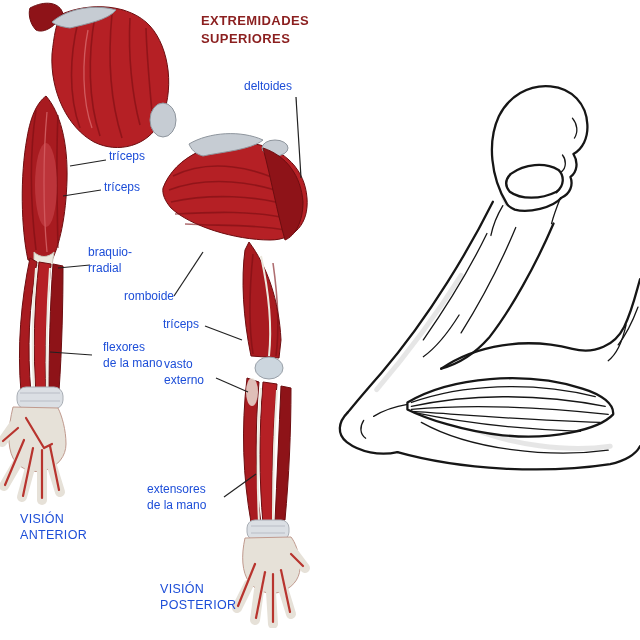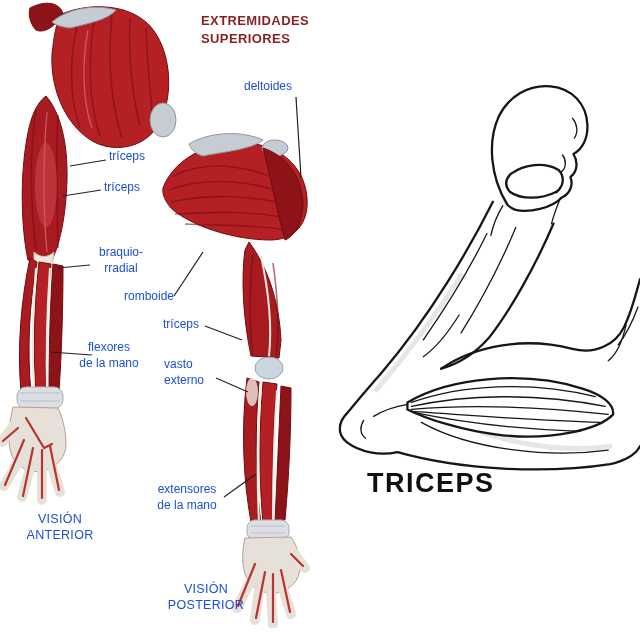--- a/index.html
+++ b/index.html
@@ -1,21 +1,21 @@
 <!DOCTYPE html>
 <html><head>
 <meta charset="utf-8">
 <style>
   *{margin:0;padding:0;box-sizing:border-box}
   html,body{width:640px;height:640px;background:#fff;overflow:hidden;
     font-family:"Liberation Sans",sans-serif}
   .canvas{position:relative;width:540px;height:640px;background:#fff}
   svg{position:absolute;left:0;top:0}
   .lbl{position:absolute;font-size:12px;color:#1d4ed8;line-height:1.3;white-space:pre-line}
-  .lbl.c{text-align:center}
+  .lbl.c{text-align:left}
   .lbl.b{font-weight:normal;font-size:12.5px;letter-spacing:.3px}
   .title{position:absolute;left:201px;top:12px;font-weight:bold;font-size:13px;
     color:#8b1f1f;letter-spacing:.4px;line-height:1.35;white-space:pre-line}
   .big{position:absolute;font-weight:bold;color:#101010;letter-spacing:1.5px}
   #biceps-big{left:456px;top:303px;font-size:31px}
   #triceps-big{left:367px;top:468px;font-size:27px}
   
   .red{fill:#b52025;stroke:#6d0d10;stroke-width:1}
   .red2{fill:#a81b20;stroke:#6d0d10;stroke-width:1}
   .red3{fill:#8e1318;stroke:#6d0d10;stroke-width:1}
@@ -189,25 +189,24 @@
   <div class="title c">EXTREMIDADES
 SUPERIORES</div>
 
   <div class="lbl" style="left:244px;top:79px">deltoides</div>
   <div class="lbl" style="left:109px;top:149px">tríceps</div>
   <div class="lbl" style="left:104px;top:180px">tríceps</div>
   <div class="lbl c" style="left:88px;top:245px;width:66px">braquio-
 rradial</div>
   <div class="lbl" style="left:124px;top:289px">romboide</div>
   <div class="lbl" style="left:163px;top:317px">tríceps</div>
-  <div class="lbl c" style="left:71px;top:340px;width:76px">flexores
+  <div class="lbl c" style="left:103px;top:340px;width:76px">flexores
 de la mano</div>
   <div class="lbl" style="left:164px;top:357px">vasto
 externo</div>
   <div class="lbl c" style="left:147px;top:482px;width:80px">extensores
 de la mano</div>
   <div class="lbl c b" style="left:20px;top:511px;width:80px">VISIÓN
 ANTERIOR</div>
   <div class="lbl c b" style="left:160px;top:581px;width:92px">VISIÓN
 POSTERIOR</div>
 
-  <div class="big" id="triceps-big">TRICEPS</div>
 </div>
 
 </body></html>

